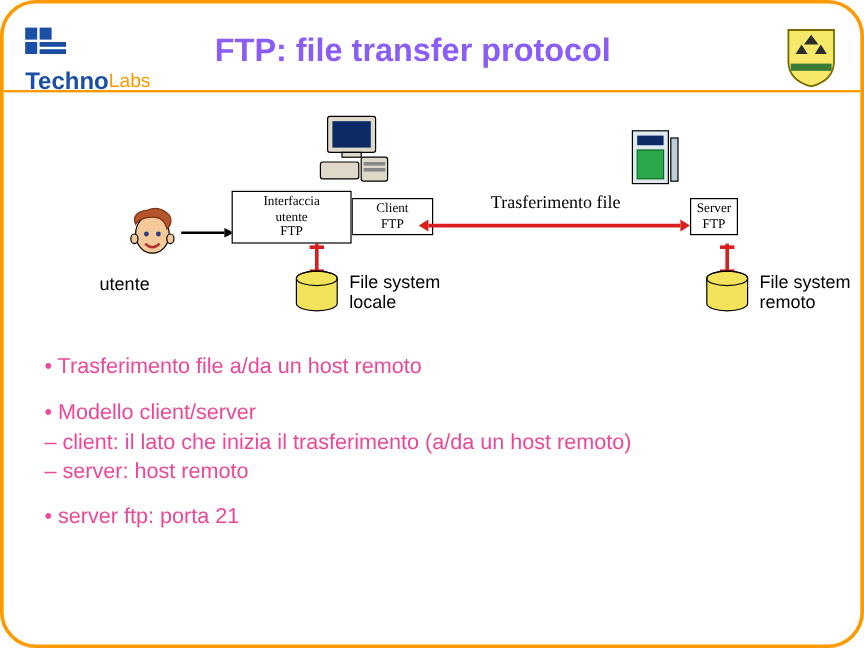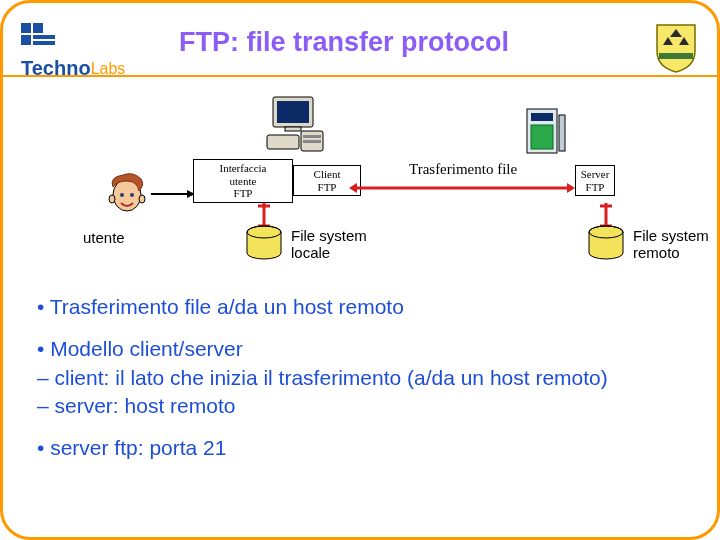--- a/index.html
+++ b/index.html
@@ -119,22 +119,22 @@
     position: absolute;
     font-family: "Comic Sans MS", cursive, sans-serif;
     font-size: 15px;
     line-height: 1.15;
   }
   .bullets {
     position: absolute;
     top: 290px;
     left: 34px;
     right: 34px;
-    font-size: 21px;
-    color: #1d4ed8;
+    font-size: 18px;
+    color: #ec4899;
     line-height: 1.35;
   }
   .bullets ul { list-style: none; padding: 0; margin: 0; }
   .bullets > ul > li { margin-bottom: 14px; }
   .bullets > ul > li::before { content: "• "; }
   .sub li::before { content: "– "; }
   .sub { list-style: none; padding-left: 28px; margin: 2px 0 0 0; }
   .italic-word { }
   svg.connector { position:absolute; overflow:visible; }
 </style>

